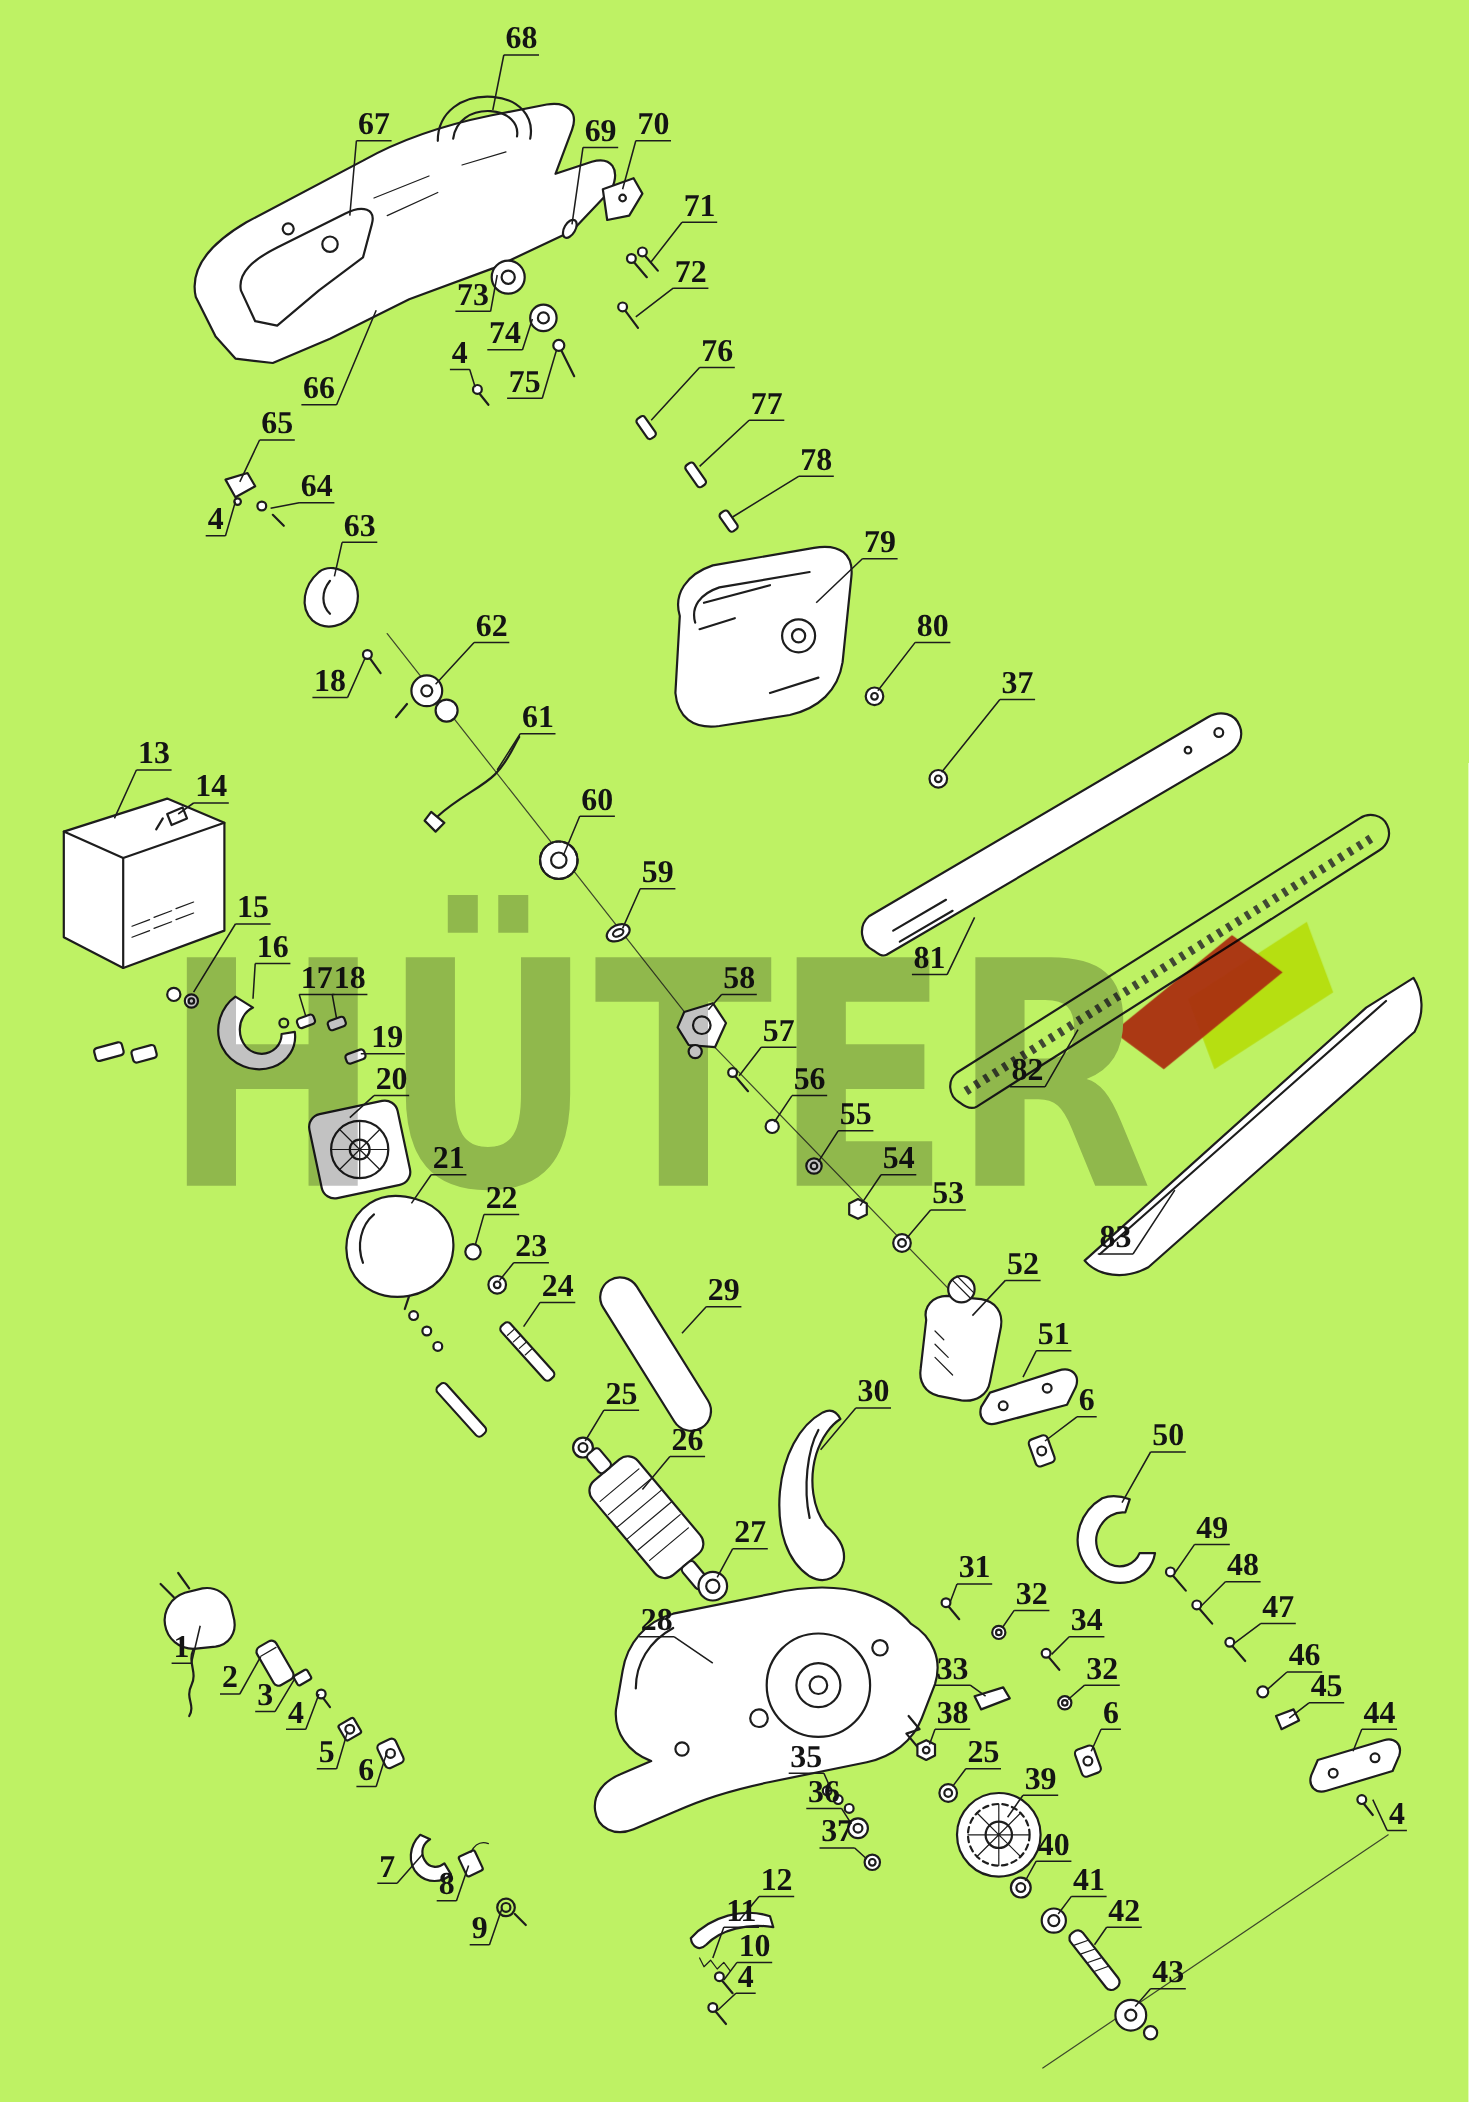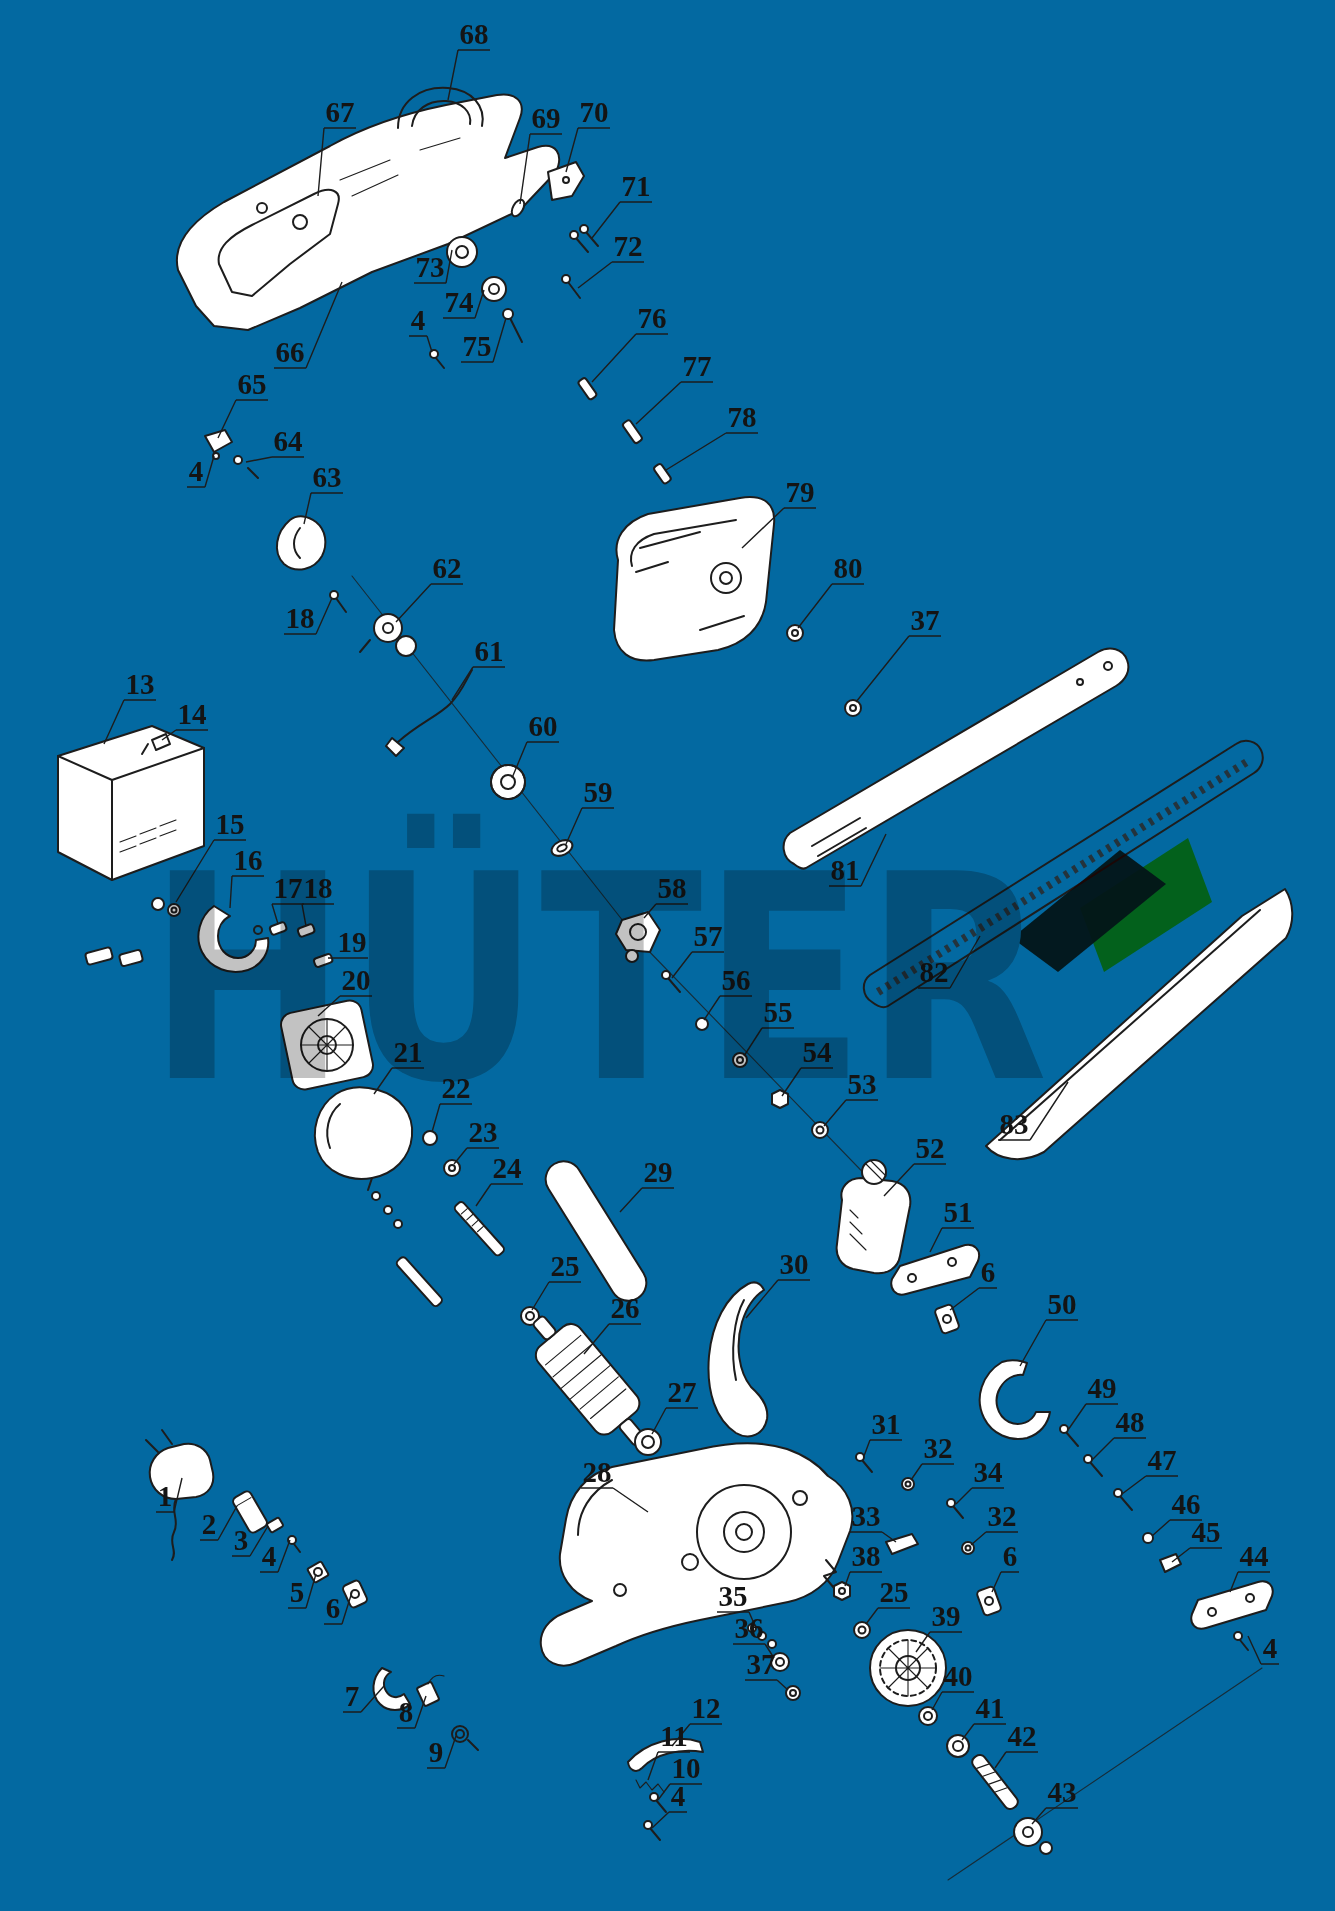--- a/index.html
+++ b/index.html
@@ -1,16 +1,16 @@
 <!DOCTYPE html>
 <html><head>
 <meta charset="utf-8">
 <style>
   html,body{margin:0;padding:0;background:#ffffff;}
-  .stage{position:relative;width:1335px;height:1911px;margin:0 auto;background:#0369a1;overflow:hidden;font-family:"DejaVu Sans",sans-serif;}
+  .stage{position:relative;width:1335px;height:1911px;margin:0 auto;background:#bef264;overflow:hidden;font-family:"DejaVu Sans",sans-serif;}
   .stage svg{position:absolute;left:0;top:0;}
   .p{fill:#ffffff;stroke:#1d1d1d;stroke-width:2;stroke-linejoin:round;stroke-linecap:round;}
   .pn{fill:none;stroke:#1d1d1d;stroke-width:2;stroke-linejoin:round;stroke-linecap:round;}
   .thin{stroke-width:1.1;}
   .axis{stroke-width:1.1;opacity:.8;}
   .lbl{font-family:"Liberation Serif","DejaVu Serif",serif;font-size:29px;font-weight:600;fill:#141414;text-anchor:middle;}
   .leader{fill:none;stroke:#1d1d1d;stroke-width:1.4;}
   .watermark{mix-blend-mode:multiply;}
   .wm-text{font-family:"DejaVu Sans",sans-serif;font-weight:bold;}
 </style>

